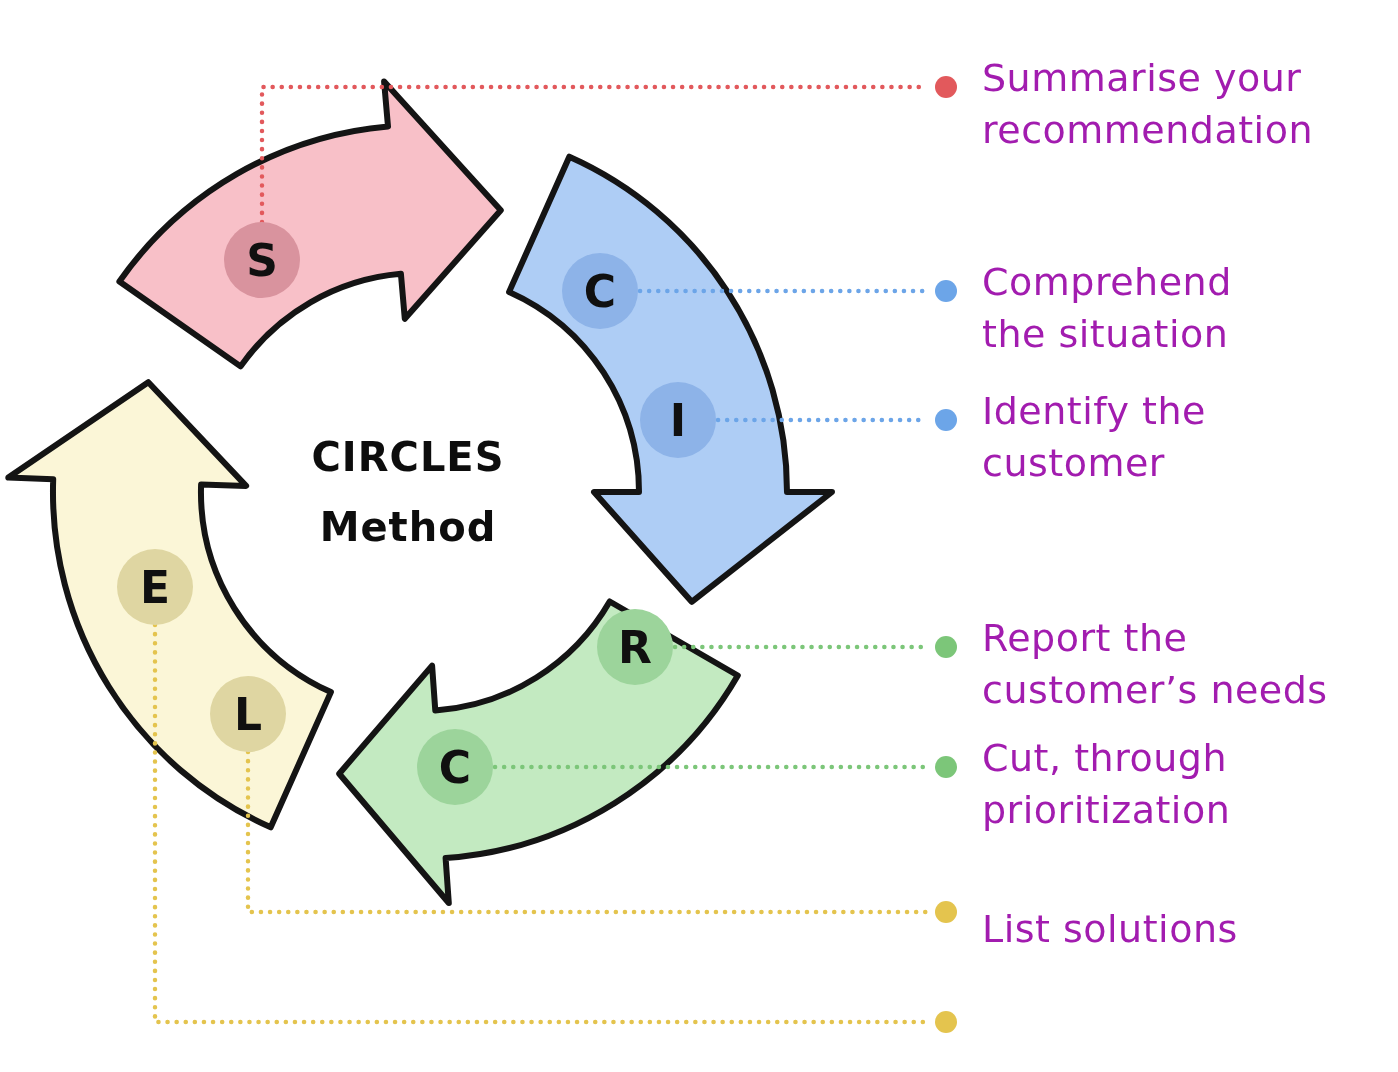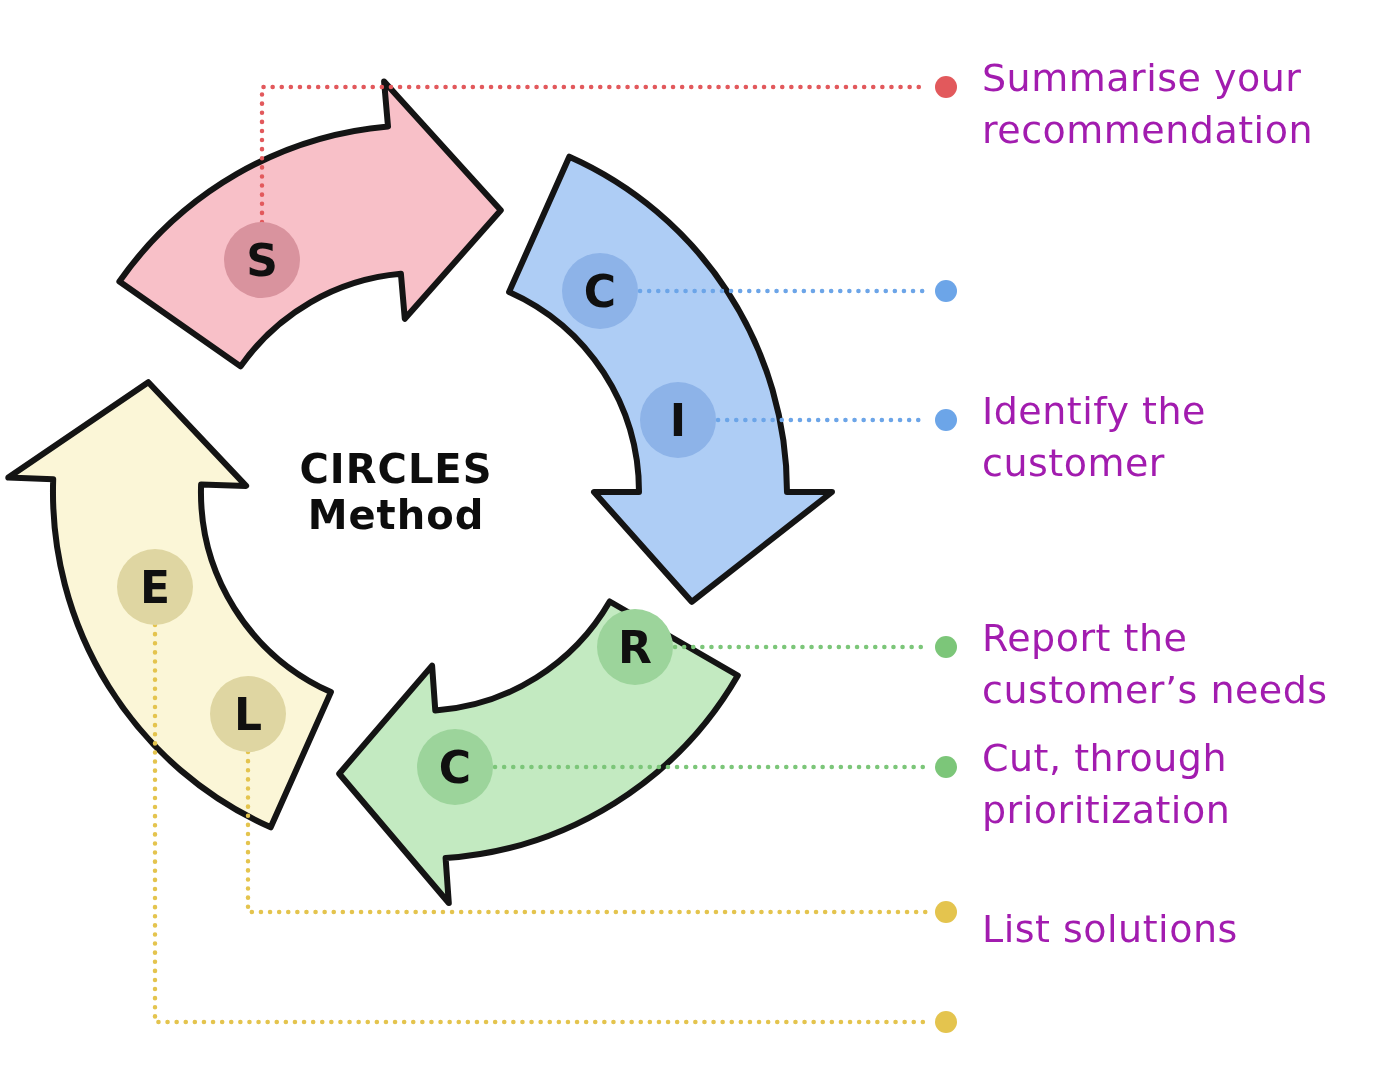--- a/index.html
+++ b/index.html
@@ -21,28 +21,28 @@
     top: 0;
   }
   .badge-letter {
     font-family: "DejaVu Sans", "Liberation Sans", sans-serif;
     font-weight: 700;
     font-size: 44px;
     fill: #101010;
   }
   .center-title {
     position: absolute;
-    left: 246px;
+    left: 258px;
     top: 492px;
     width: 300px;
     transform: translateY(-50%);
     text-align: center;
     font-weight: 700;
     font-size: 40px;
-    line-height: 46px;
+    line-height: 70px;
     letter-spacing: 1px;
     color: #0d0d0d;
     white-space: pre-line;
   }
   .step-label {
     position: absolute;
     left: 982px;
     width: 400px;
     transform: translateY(-50%);
     font-size: 38px;
@@ -125,20 +125,22 @@
         <text x="155" y="603" class="badge-letter">E</text>
       </g>
     </g>
   </svg>
 
   <div class="center-title">CIRCLES
 Method</div>
 
   <div class="step-label lbl-1">Summarise your
 recommendation</div>
+  <div class="step-label lbl-2">Comprehend
+the situation</div>
   <div class="step-label lbl-4">Report the
 customer’s needs</div>
   <div class="step-label lbl-3">Identify the
 customer</div>
   <div class="step-label lbl-6">List solutions</div>
   <div class="step-label lbl-5">Cut, through
 prioritization</div>
 
 </div>
 

